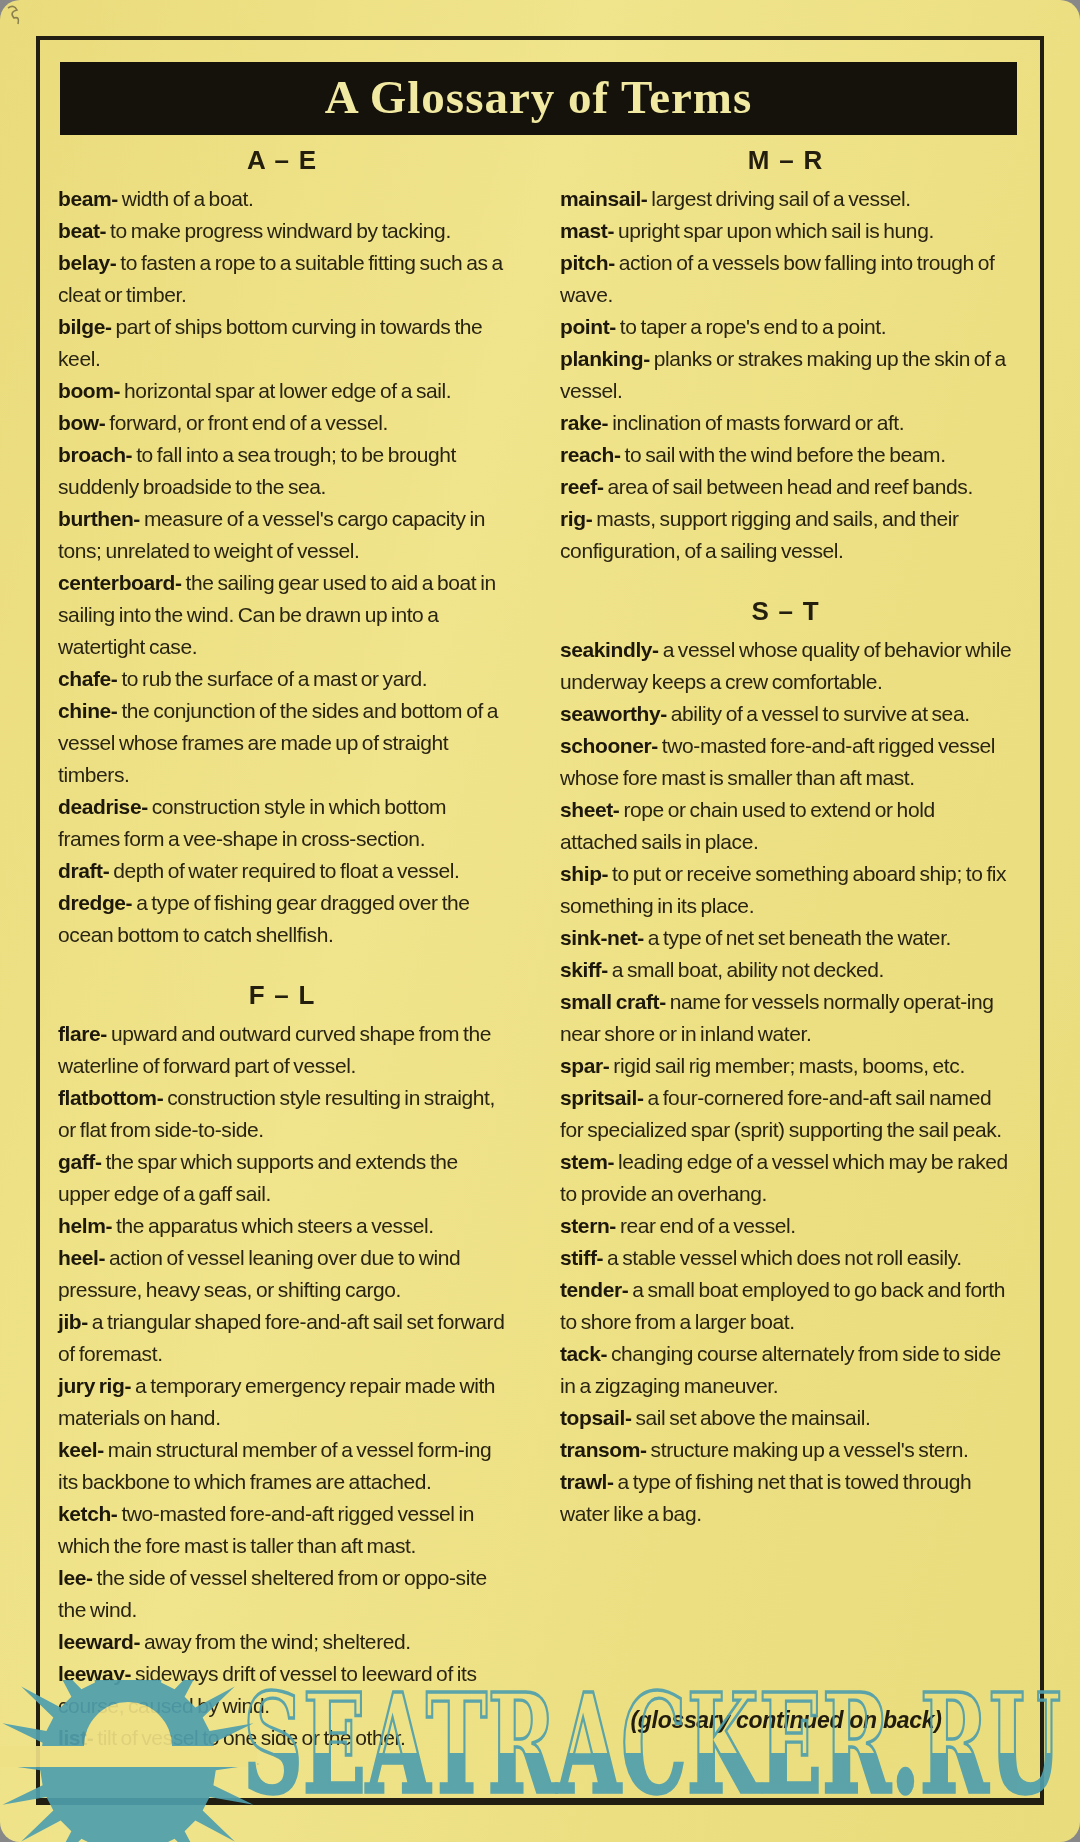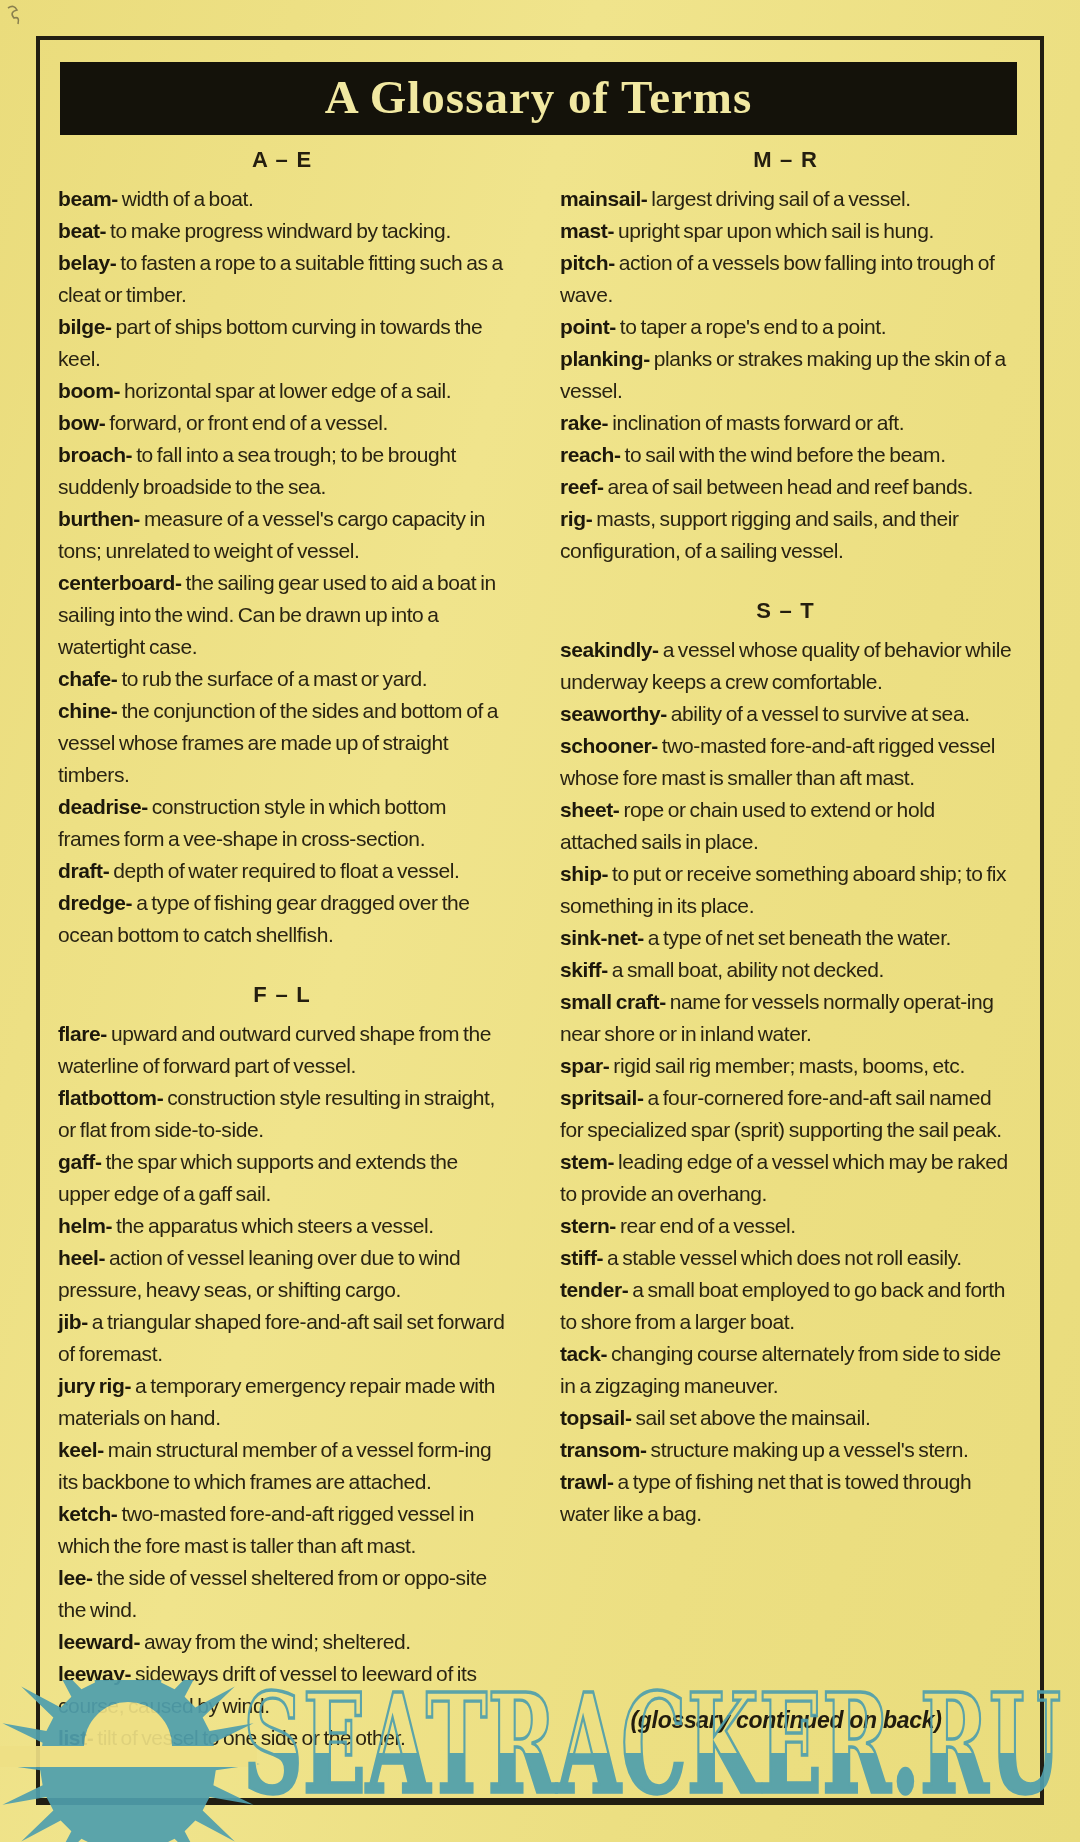--- a/index.html
+++ b/index.html
@@ -4,20 +4,21 @@
 <style>
   html,body{margin:0;padding:0;background:#888;}
   .page{
     position:relative;
     width:1080px;height:1842px;
     margin:0 auto;
     background:linear-gradient(105deg,#eadc7c 0%,#f0e48c 38%,#ecdf82 70%,#e9dc7c 100%);
     overflow:hidden;
     font-family:"Liberation Sans",sans-serif;
     color:#241e0f;
+    border-radius:20px;
   }
   .frame{
     position:absolute;left:36px;top:36px;
     width:1008px;height:1769px;
     border:4px solid #221e12;
     border-bottom-width:7px;
     box-sizing:border-box;
     pointer-events:none;
   }
   .title-bar{
@@ -38,21 +39,21 @@
     font-size:21px;
     line-height:32px;
     letter-spacing:-0.4px;
     word-spacing:-1.5px;
   }
   .column.left{left:58px;width:449px;}
   .column.right{left:560px;width:452px;}
   .section-heading{
     text-align:center;
     font-weight:700;
-    font-size:22px;
+    font-size:26px;
     letter-spacing:2px;
     margin:0 0 7px 0;
     padding-top:2px;
   }
   .section-heading + .section-heading,
   .entry + .section-heading{margin-top:26px;}
   .entry{margin:0;}
   .term{font-weight:700;color:#1d180b;}
   .def{color:#2a2412;}
   .continued-note{

